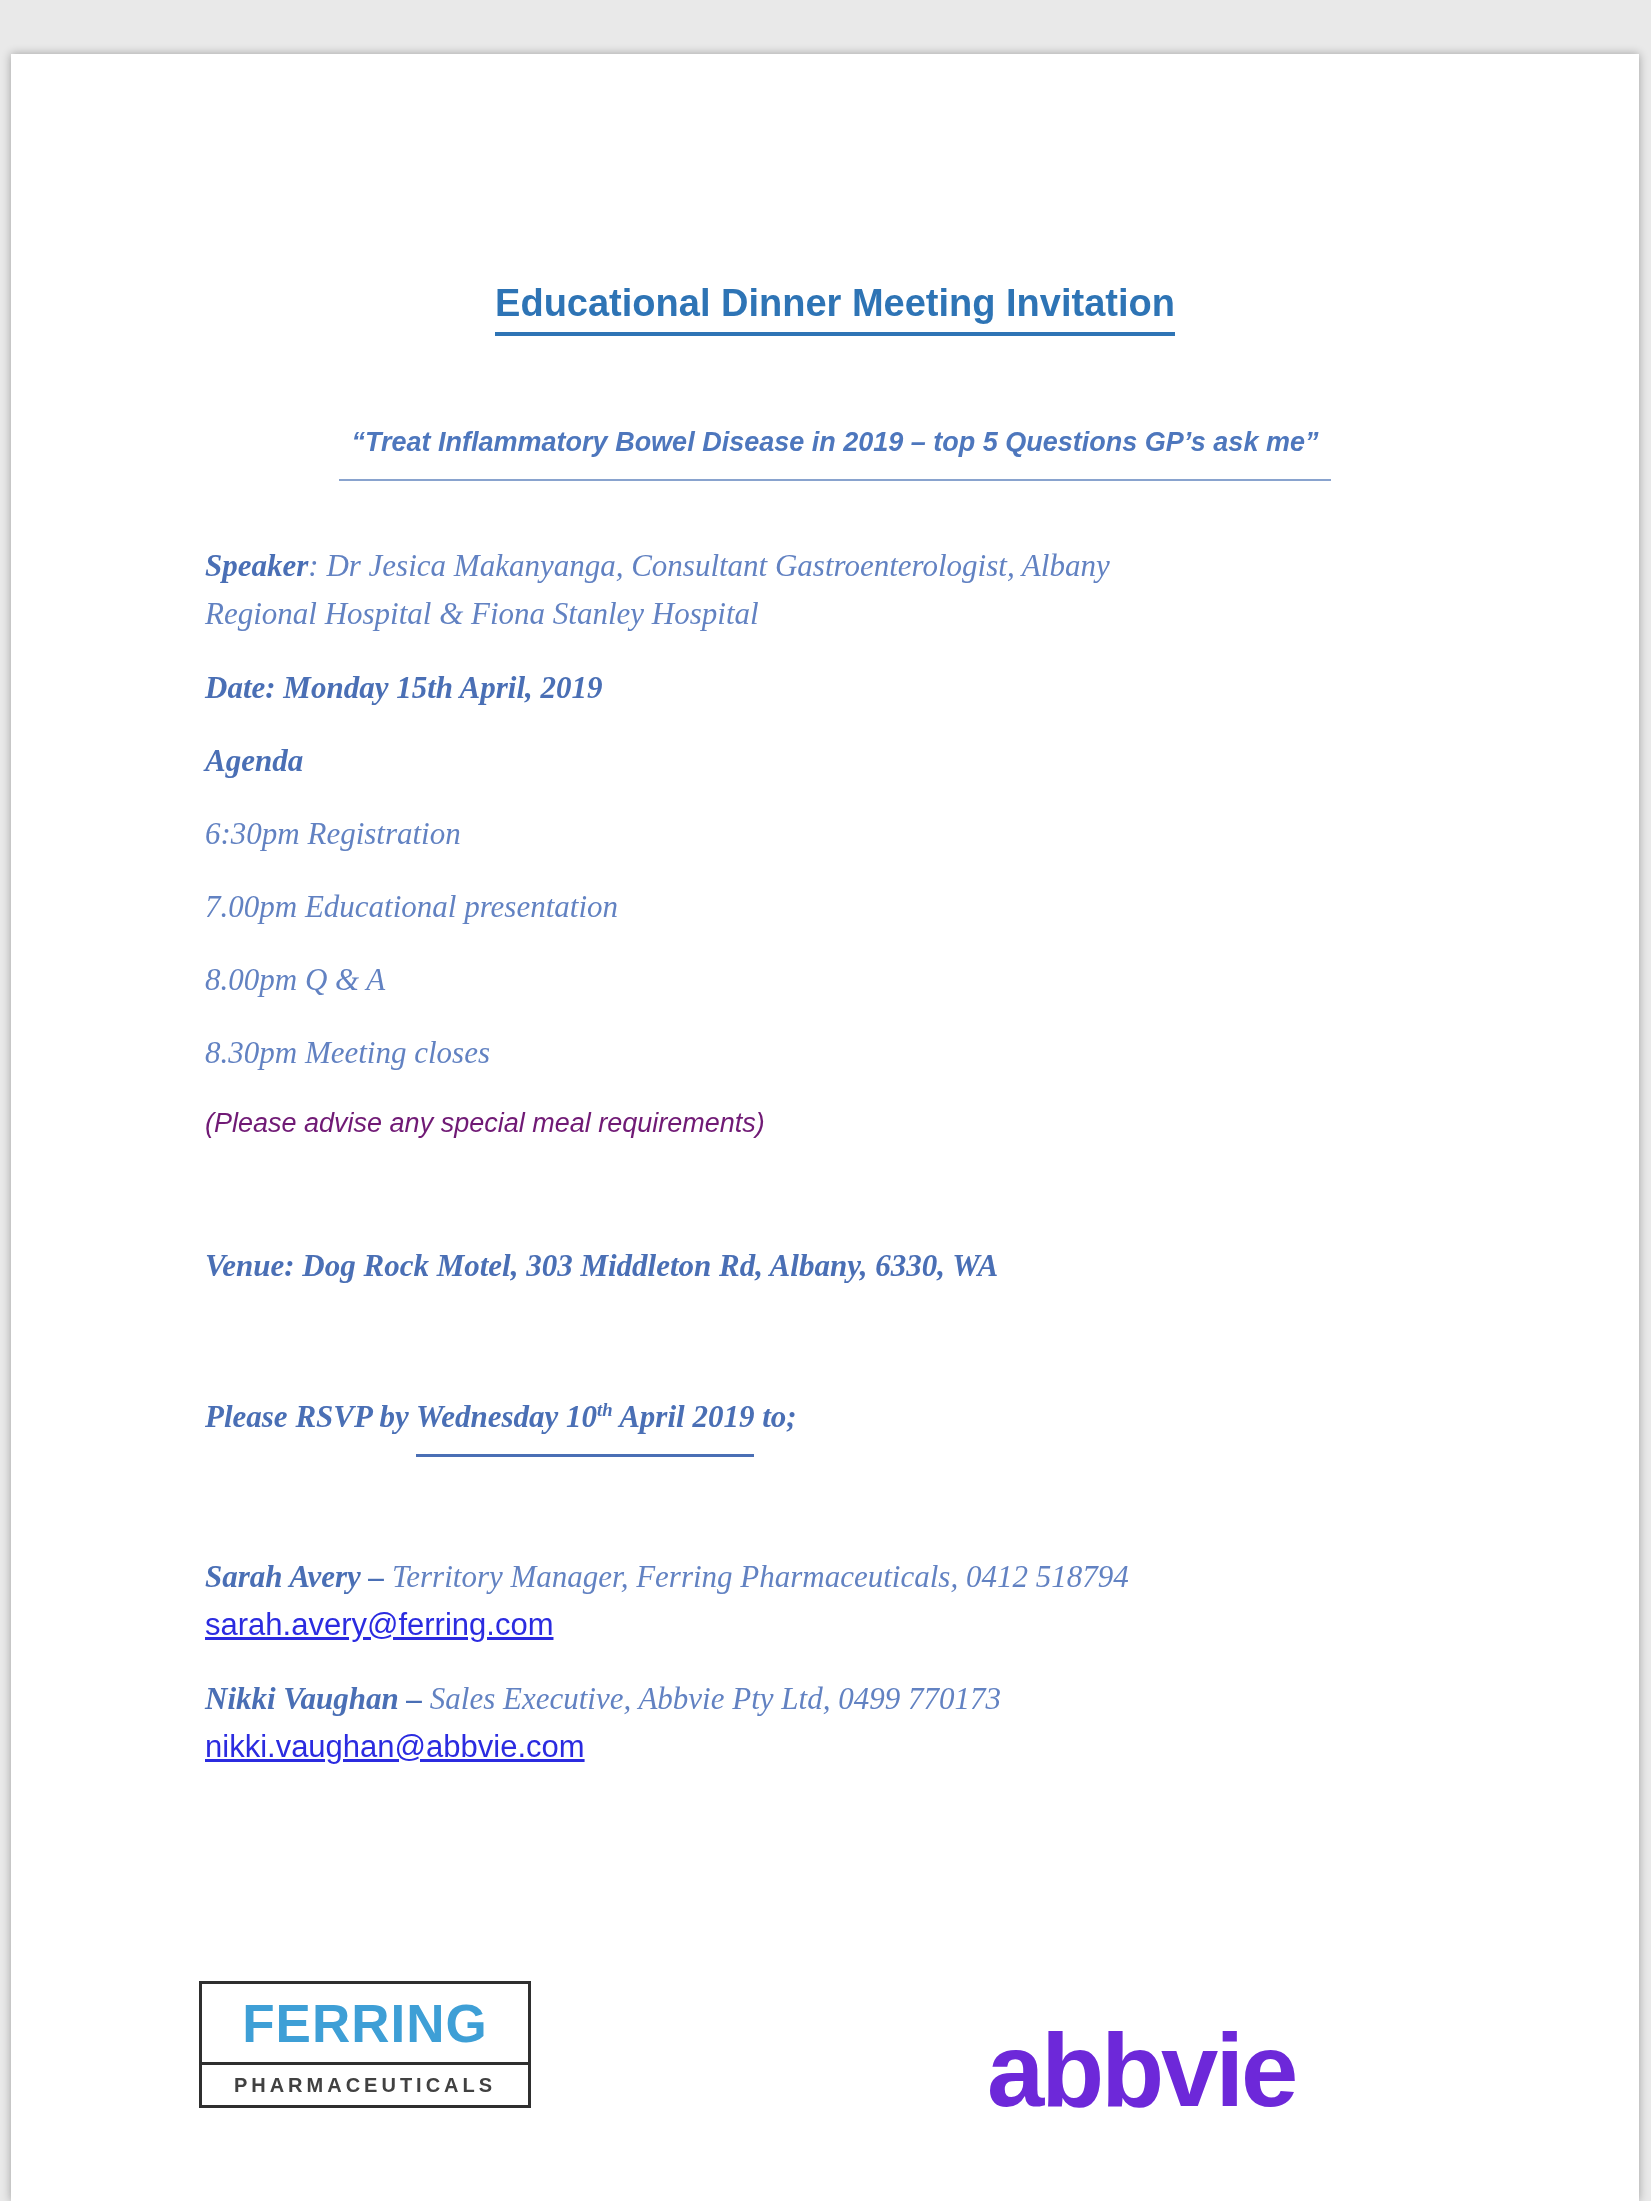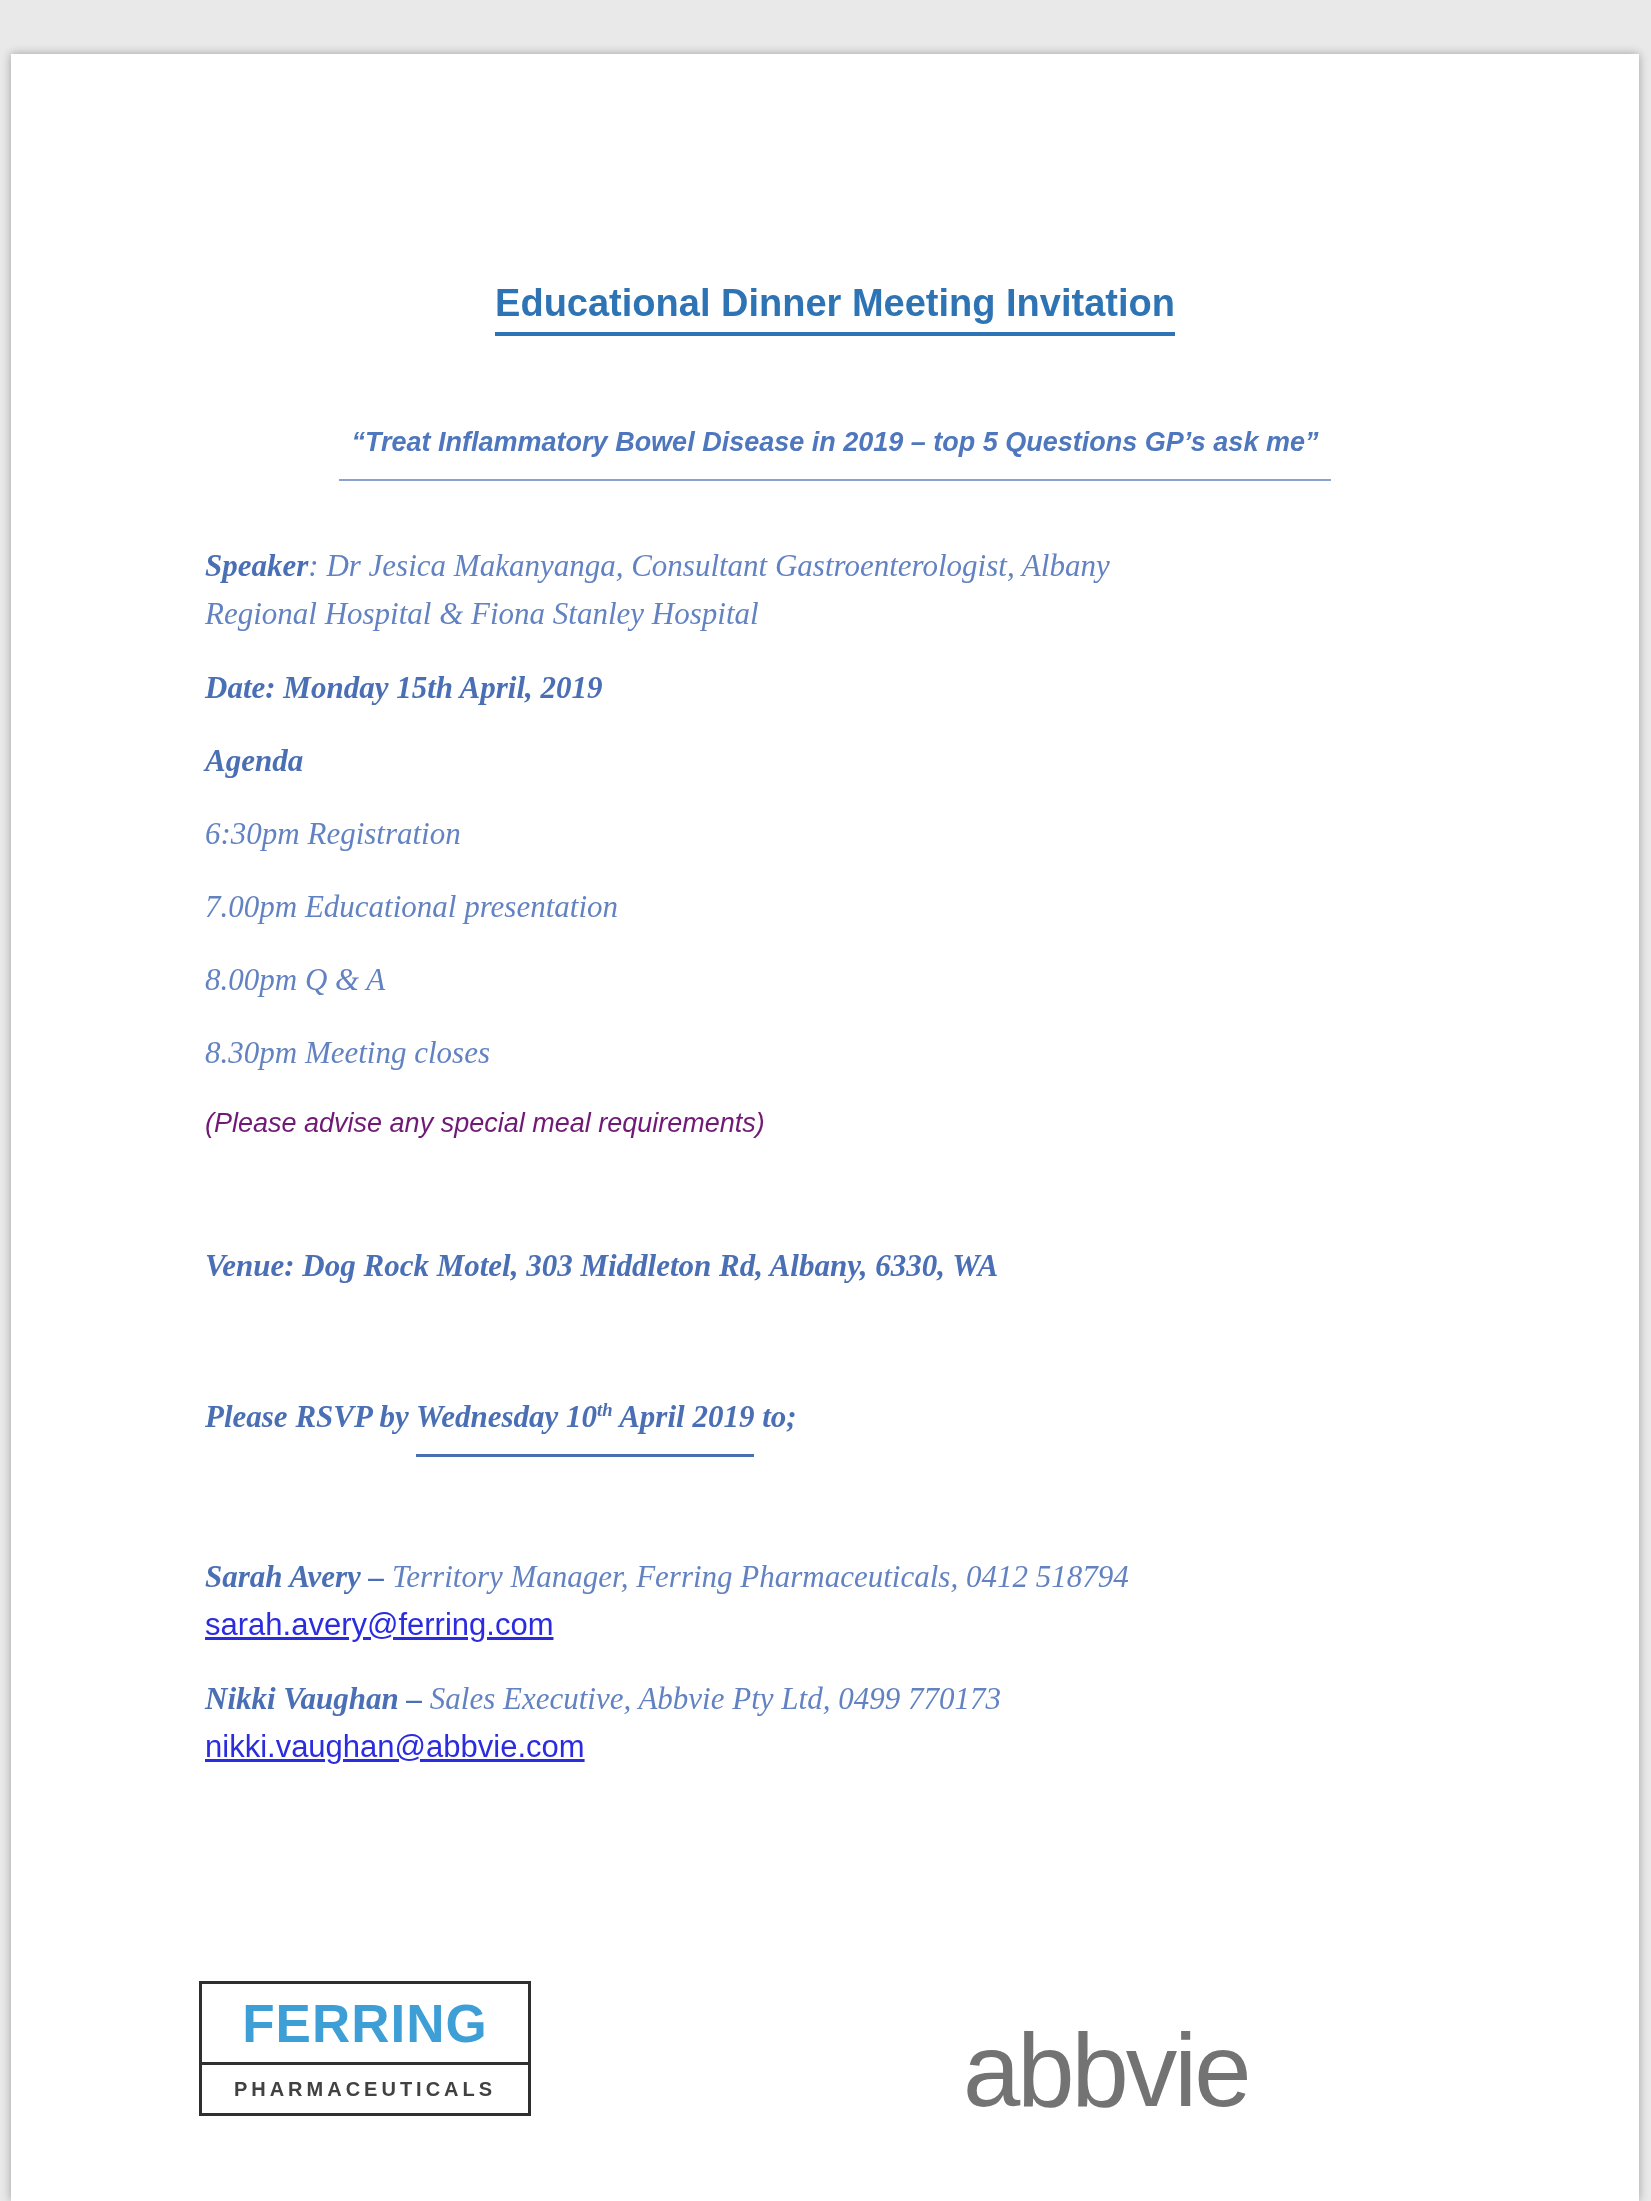--- a/index.html
+++ b/index.html
@@ -107,36 +107,36 @@
   .ferring-top{
     height:78px;
     display:flex;align-items:center;justify-content:center;
     border-bottom:3px solid #2F2F2F;
     font-size:53px;
     font-weight:bold;
     letter-spacing:1px;
     color:#3E9FD6;
   }
   .ferring-bottom{
-    height:48px;
+    height:40px;
     display:flex;align-items:center;justify-content:center;
     font-size:20px;
     font-weight:bold;
     letter-spacing:4px;
     color:#414141;
   }
   
   .abbvie-logo{
     position:absolute;
-    left:952px;top:1968px;
+    left:976px;top:1968px;
     font-size:103px;
     line-height:0.95;
     letter-spacing:-3px;
-    font-weight:400;
-    color:#737373;
+    font-weight:700;
+    color:#6d28d9;
   }
 </style>
 </head>
 <body>
 
 <div class="page">
   <div class="content">
 
     <div class="title-wrap">
       <span class="title-text">Educational Dinner Meeting Invitation</span>

